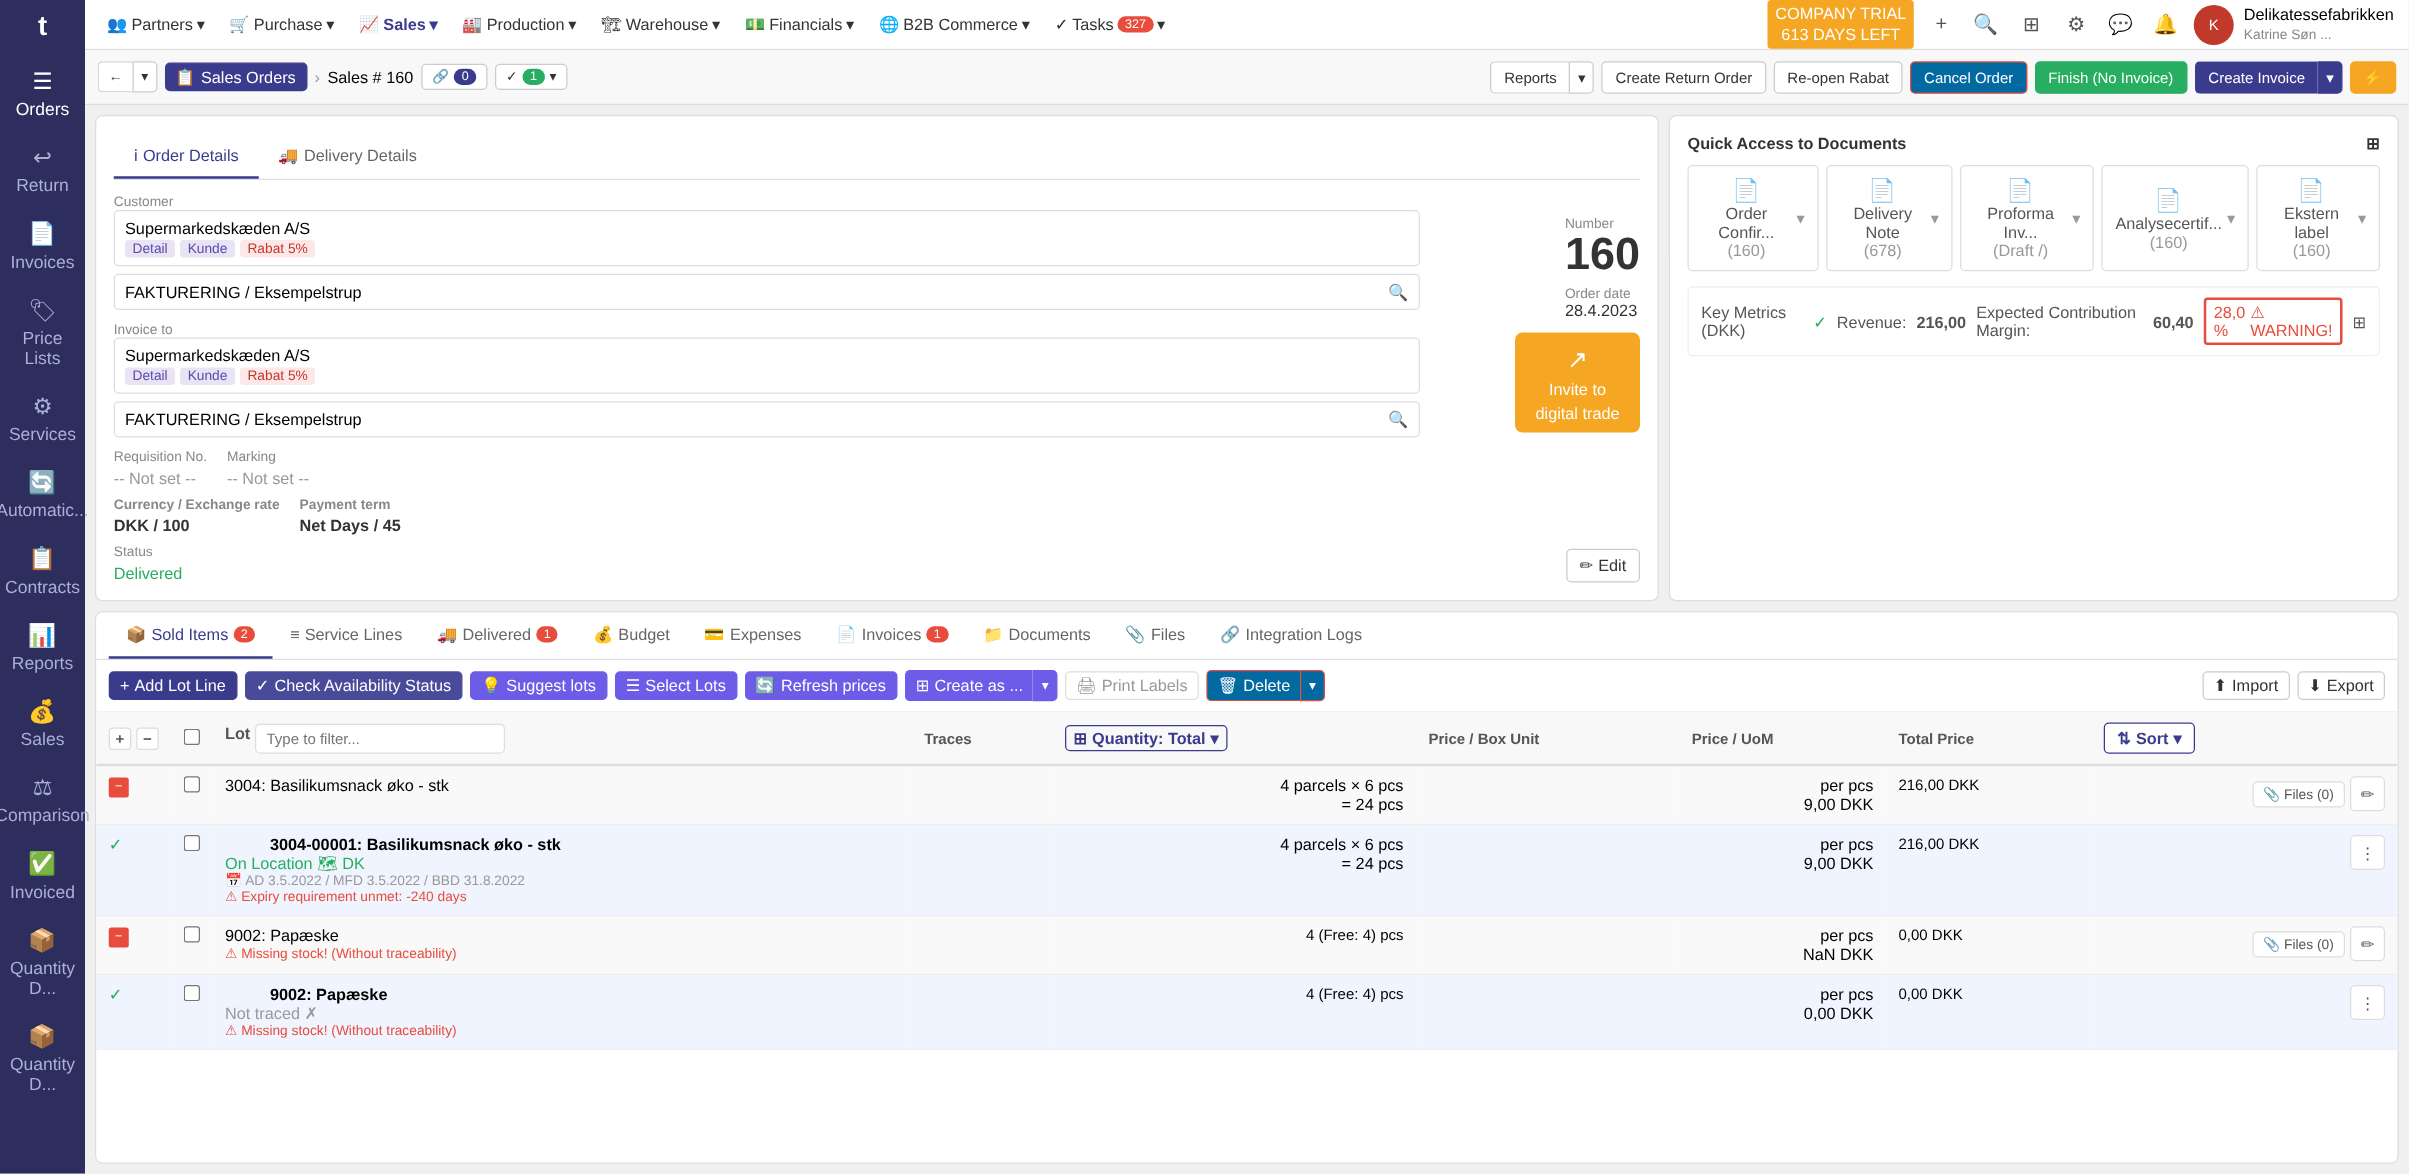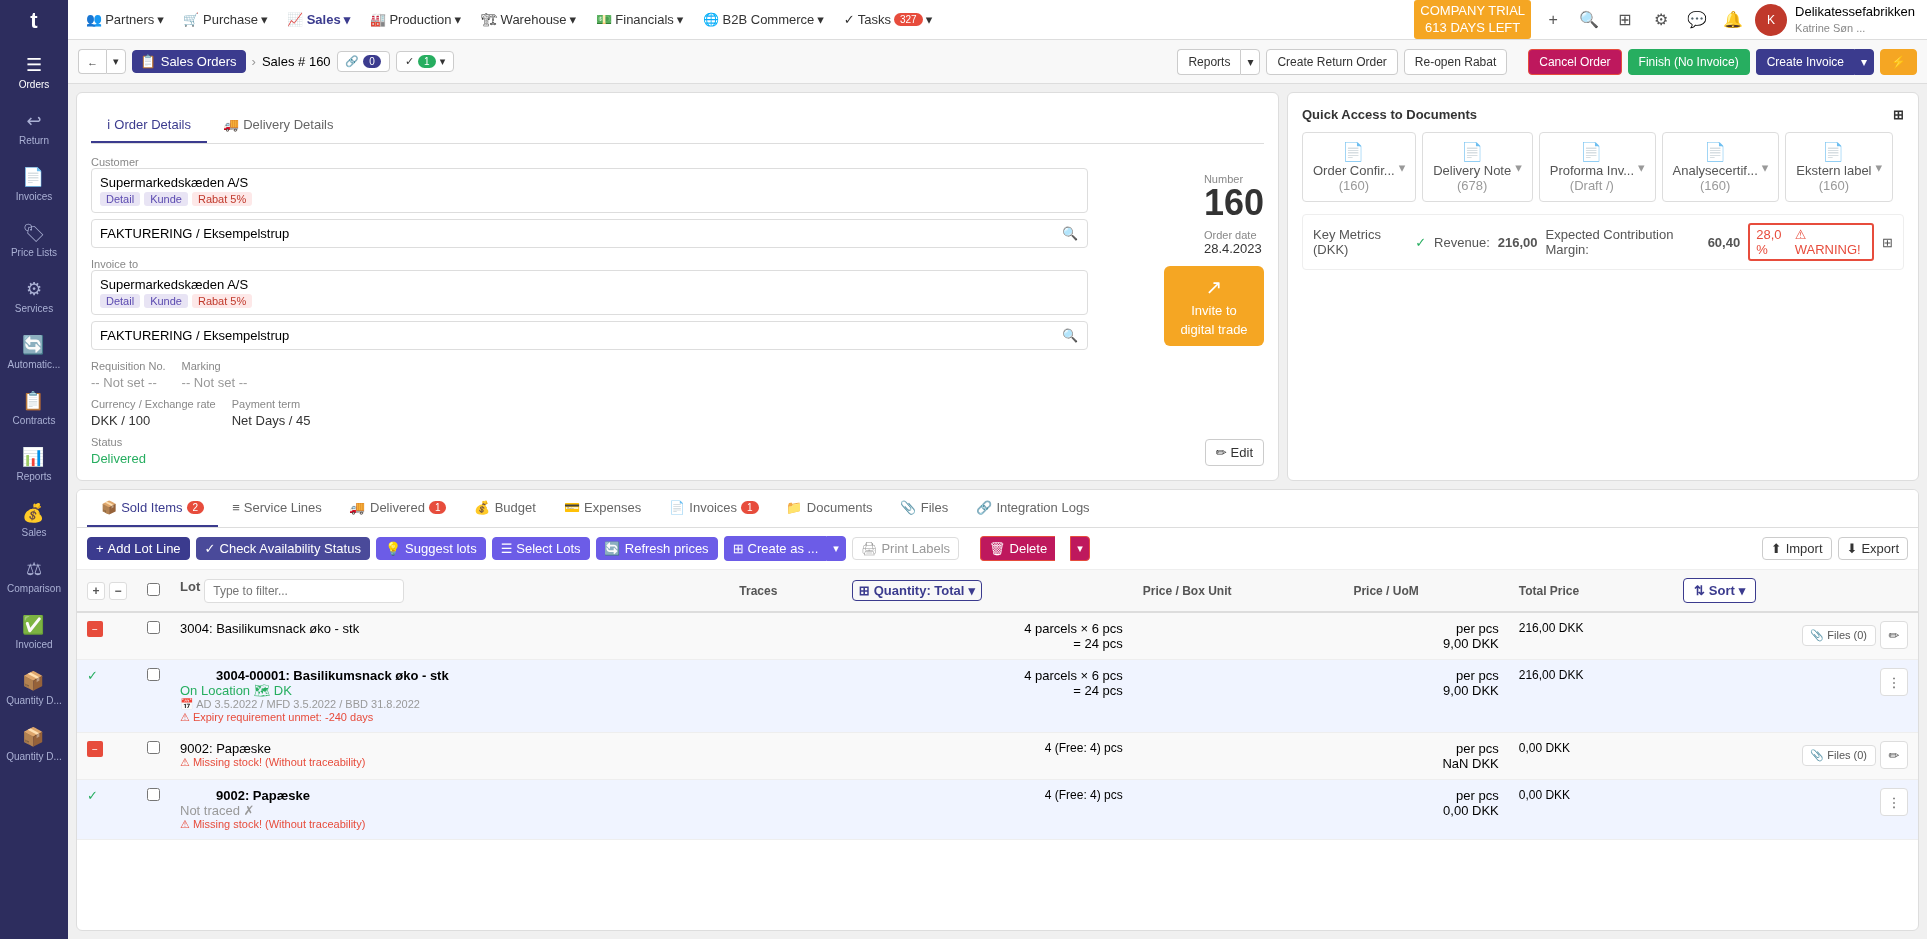--- a/index.html
+++ b/index.html
@@ -4,59 +4,59 @@
   <style>
     * { box-sizing: border-box; margin: 0; padding: 0; font-family: -apple-system, BlinkMacSystemFont, 'Segoe UI', sans-serif; font-size: 13px; }
     body { background: #f0f0f0; display: flex; height: 939px; overflow: hidden; }
 
     
     .sidebar { width: 68px; background: #2d2d5e; display: flex; flex-direction: column; align-items: center; padding-top: 8px; gap: 4px; flex-shrink: 0; }
     .sidebar-logo { color: white; font-size: 22px; font-weight: bold; margin-bottom: 8px; }
     .sidebar-item { display: flex; flex-direction: column; align-items: center; color: #aab0d4; padding: 8px 4px; cursor: pointer; width: 100%; text-align: center; border-radius: 4px; gap: 3px; }
     .sidebar-item.active { color: white; }
     .sidebar-item .icon { font-size: 18px; }
-    .sidebar-item .label { font-size: 10px; }
+    .sidebar-item .label { font-size: 14px; }
 
     
     .main { flex: 1; display: flex; flex-direction: column; overflow: hidden; }
 
     
     .topnav { height: 40px; background: white; border-bottom: 1px solid #ddd; display: flex; align-items: center; padding: 0 12px; gap: 8px; flex-shrink: 0; }
     .topnav-item { display: flex; align-items: center; gap: 3px; color: #333; cursor: pointer; padding: 4px 6px; border-radius: 3px; white-space: nowrap; font-size: 13px; }
     .topnav-spacer { flex: 1; }
     .trial-badge { background: #f5a623; color: white; font-size: 10px; padding: 3px 6px; border-radius: 3px; text-align: center; line-height: 1.3; }
     .topnav-icon { width: 28px; height: 28px; display: flex; align-items: center; justify-content: center; cursor: pointer; color: #555; font-size: 16px; border-radius: 3px; }
     .avatar { width: 32px; height: 32px; border-radius: 50%; background: #c0392b; display: flex; align-items: center; justify-content: center; color: white; font-size: 12px; }
     .user-info { font-size: 11px; line-height: 1.3; }
 
     
     .toolbar { height: 44px; background: #f8f8f8; border-bottom: 1px solid #ddd; display: flex; align-items: center; padding: 0 10px; gap: 6px; flex-shrink: 0; }
     .btn { display: inline-flex; align-items: center; gap: 4px; padding: 5px 10px; border-radius: 4px; cursor: pointer; font-size: 12px; border: 1px solid #ccc; background: white; color: #333; white-space: nowrap; }
     .btn-primary { background: #3b3b8e; color: white; border-color: #3b3b8e; }
-    .btn-danger { background: #be185d; color: white; border-color: #e74c3c; margin-left: 15px; }
+    .btn-danger { background: #0369a1; color: white; border-color: #e74c3c; }
     .btn-success { background: #27ae60; color: white; border-color: #27ae60; }
     .btn-sm { padding: 3px 8px; font-size: 11px; }
     .btn-split { display: inline-flex; }
     .btn-split .btn-main { border-right: none; border-radius: 4px 0 0 4px; }
     .btn-split .btn-caret { border-radius: 0 4px 4px 0; padding: 5px 6px; }
     .breadcrumb { display: flex; align-items: center; gap: 6px; }
     .breadcrumb-sep { color: #999; }
     .badge { background: #e74c3c; color: white; border-radius: 10px; padding: 1px 6px; font-size: 10px; }
     .badge-blue { background: #3b3b8e; }
     .badge-green { background: #27ae60; }
     .toolbar-spacer { flex: 1; }
 
     
     .body-area { flex: 1; display: flex; flex-direction: column; overflow: hidden; padding: 8px; gap: 8px; }
     .top-split { display: flex; gap: 8px; flex-shrink: 0; }
 
     
     .card { background: white; border-radius: 6px; border: 1px solid #ddd; padding: 14px; }
     .order-card { flex: 1; }
-    .quick-access-card { width: 632px; flex-shrink: 0; }
+    .quick-access-card { width: 584px; flex-shrink: 0; }
 
     
     .tabs { display: flex; gap: 0; border-bottom: 1px solid #ddd; margin-bottom: 12px; }
     .tab { padding: 8px 16px; cursor: pointer; color: #666; border-bottom: 2px solid transparent; font-size: 13px; display: flex; align-items: center; gap: 4px; }
     .tab.active { color: #3b3b8e; border-bottom-color: #3b3b8e; font-weight: 500; }
     .form-group { display: flex; flex-direction: column; gap: 3px; }
     .form-label { font-size: 11px; color: #888; }
     .form-value { font-size: 13px; color: #333; }
     .form-value.large { font-size: 36px; font-weight: bold; color: #333; line-height: 1; }
     .form-field { border: 1px solid #ddd; border-radius: 4px; padding: 6px 8px; font-size: 13px; background: white; display: flex; justify-content: space-between; align-items: center; }
@@ -315,21 +315,21 @@
             <div style="display:flex;gap:16px;margin-bottom:8px;">
               <div class="form-group">
                 <div class="form-label">Requisition No.</div>
                 <div class="form-value text-gray">-- Not set --</div>
               </div>
               <div class="form-group">
                 <div class="form-label">Marking</div>
                 <div class="form-value text-gray">-- Not set --</div>
               </div>
             </div>
-            <div style="display:flex;gap:16px;margin-bottom:8px;">
+            <div style="display:flex;gap:16px;margin-bottom:8px;font-weight:bold;">
               <div class="form-group">
                 <div class="form-label">Currency / Exchange rate</div>
                 <div class="form-value">DKK / 100</div>
               </div>
               <div class="form-group">
                 <div class="form-label">Payment term</div>
                 <div class="form-value">Net Days / 45</div>
               </div>
             </div>
             <div class="form-group">

